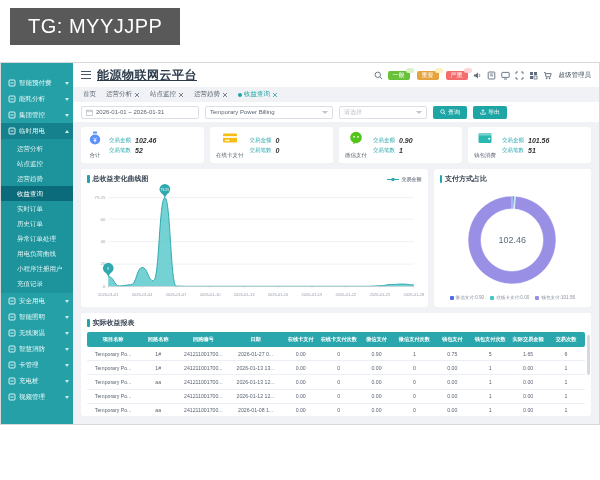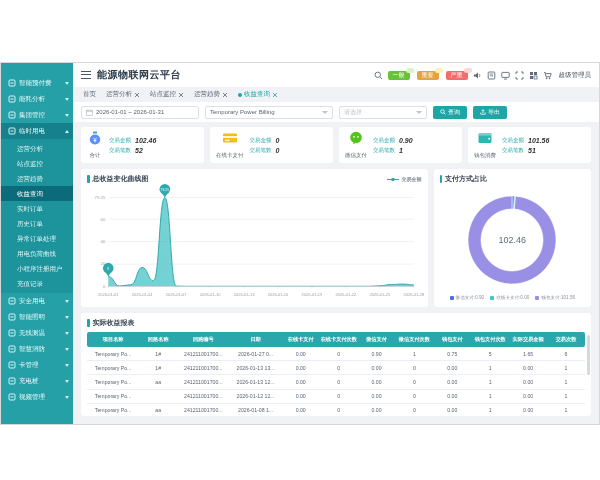--- a/index.html
+++ b/index.html
@@ -32,21 +32,21 @@
   .sb-sub-item { height:15px; line-height:15px; padding-left:16px; cursor:pointer; white-space:nowrap; color:#def3f4; }
   .sb-sub-item.active { background:#0c6b7a; color:#fff; }
 
   
   .main { flex:1; display:flex; flex-direction:column; min-width:0; }
 
   
   .hd { height:24px; background:#fff; display:flex; align-items:center; padding:0 8px; flex:none; }
   .hamburger { width:10px; height:8px; border-top:1.5px solid #475669; border-bottom:1.5px solid #475669; position:relative; margin-right:6px; }
   .hamburger:before { content:""; position:absolute; left:0; right:0; top:2.2px; border-top:1.5px solid #475669; }
-  .hd-title { font-size:10px; font-weight:bold; color:#2b3a4a; letter-spacing:.5px; }
+  .hd-title { font-size:12px; font-weight:bold; color:#2b3a4a; letter-spacing:.5px;text-decoration:underline; }
   .hd-right { margin-left:auto; display:flex; align-items:center; gap:5px; }
   .hd-ico { width:9px; height:9px; display:inline-flex; color:#5f6b7a; }
   .hd-ico svg { width:9px; height:9px; }
   .badge { position:relative; font-size:6px; color:#fff; padding:1.5px 5px; border-radius:2px; line-height:1; }
   .badge .bubble { position:absolute; right:-4px; top:-3px; width:8px; height:5px; border-radius:3px; }
   .hd-user { font-size:6.5px; color:#44505e; margin-left:2px; white-space:nowrap; }
 
   
   .tabbar { height:15px; display:flex; align-items:center; gap:10px; padding:0 10px; flex:none; font-size:6.5px; color:#5a6472; }
   .tab { display:flex; align-items:center; gap:2px; cursor:pointer; white-space:nowrap; }
@@ -103,20 +103,21 @@
   th { background:#2aa7ad; color:#fff; font-size:5.2px; font-weight:bold; padding:4px 1px; text-align:center; white-space:nowrap; overflow:hidden; }
   td { font-size:5.2px; color:#5a6472; padding:3.6px 1px; text-align:center; border-bottom:1px solid #ebeef5; white-space:nowrap; overflow:hidden; }
   th:first-child { border-radius:2px 0 0 2px; }
   th:last-child { border-radius:0 2px 2px 0; }
   .vscroll { position:absolute; right:1px; top:22px; width:3px; height:40px; background:#d5d9e0; border-radius:2px; }
 </style>
 </head>
 <body>
 
 <div class="page">
+  <div class="tg-box">TG: MYYJJPP</div>
 
   <div class="app">
     <aside class="sidebar">
       <div id="sb-menu">
           <div class="sb-item">
             <span class="sb-ico">
               <svg viewBox="0 0 8 8">
                 <rect x="1" y="1" width="6" height="6" rx="1" fill="none" stroke="#eafafa" stroke-width="0.9"></rect>
                 <line x1="2.5" y1="4" x2="5.5" y2="4" stroke="#eafafa" stroke-width="0.9"></line>
               </svg>

